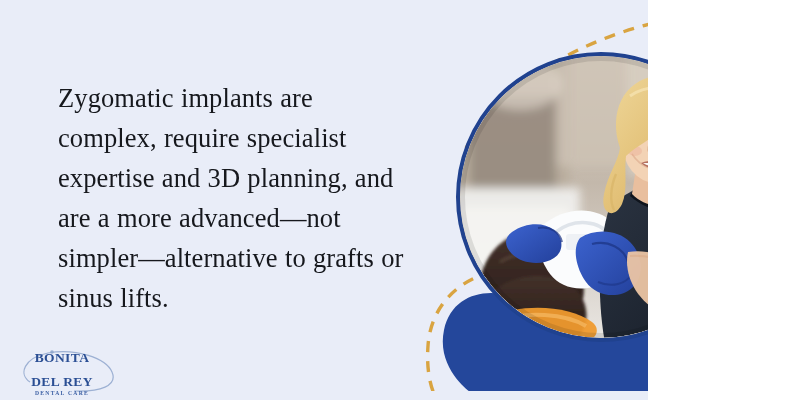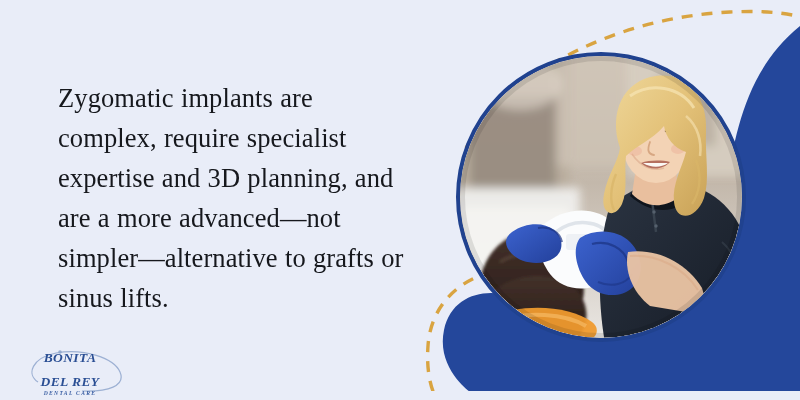--- a/index.html
+++ b/index.html
@@ -7,21 +7,21 @@
     padding: 0;
   }
   body {
     width: 800px;
     height: 400px;
     overflow: hidden;
     font-family: "Liberation Sans", sans-serif;
   }
   #canvas {
     position: relative;
-    width: 800px;
+    width: 648px;
     height: 400px;
     background: #c4b5fd;
     overflow: hidden;
   }
 
   
   #bg-art {
     position: absolute;
     left: 0;
     top: 0;
@@ -65,25 +65,24 @@
     left: 0; top: 0;
     width: 100%;
     height: 100%;
     border-radius: 50%;
     overflow: hidden;
   }
 
   
   #logo {
     position: absolute;
-    left: 16px;
+    left: 8px;
     top: 348px;
     width: 124px;
     height: 44px;
-    font-style: italic;
   }
   #logo-wordmark {
     position: absolute;
     left: 4px;
     top: 3px;
     width: 100px;
     text-align: center;
     font-family: "Liberation Serif", "DejaVu Serif", serif;
     font-weight: bold;
     color: #2b4f94;

